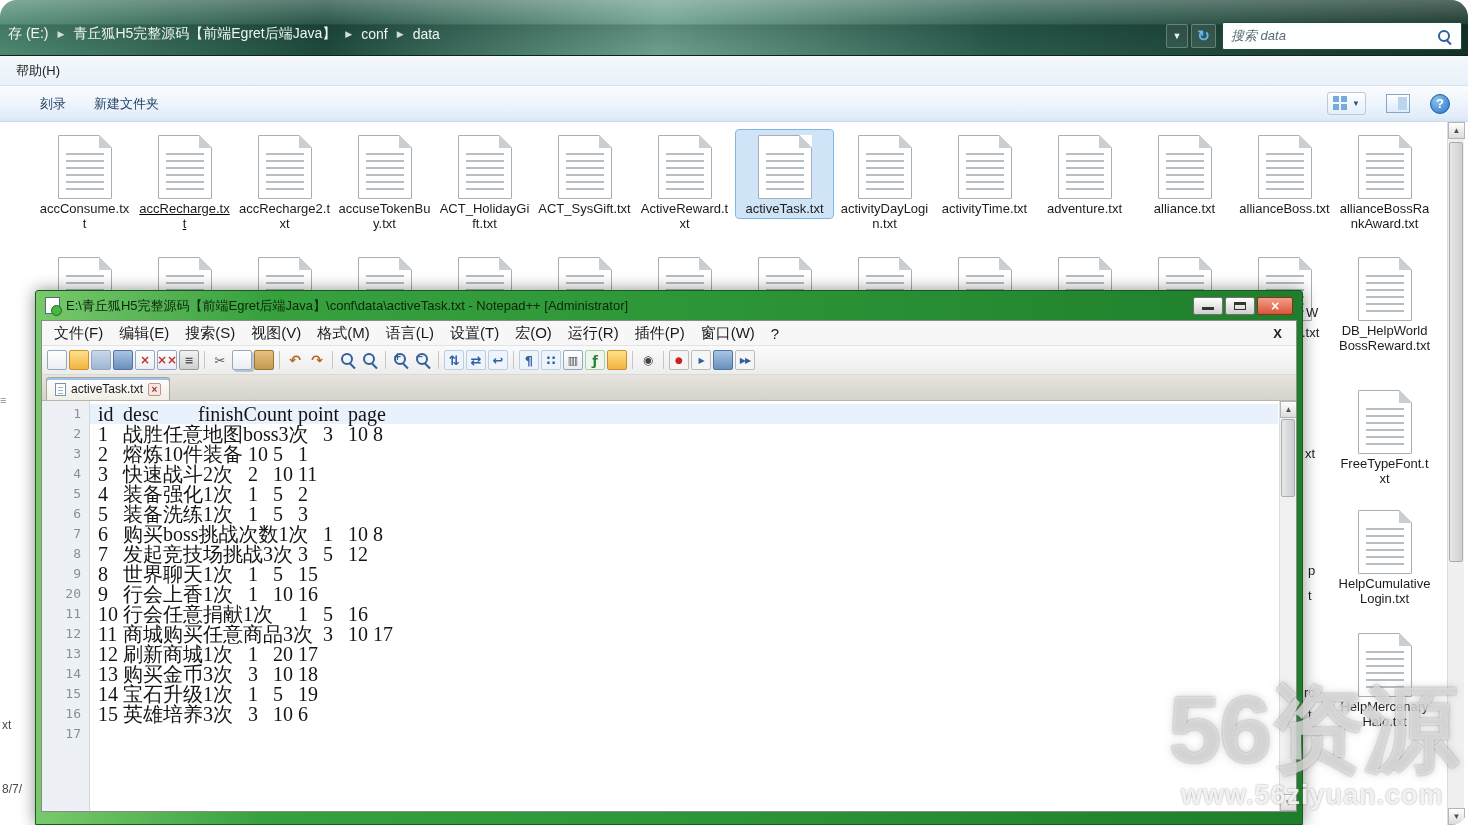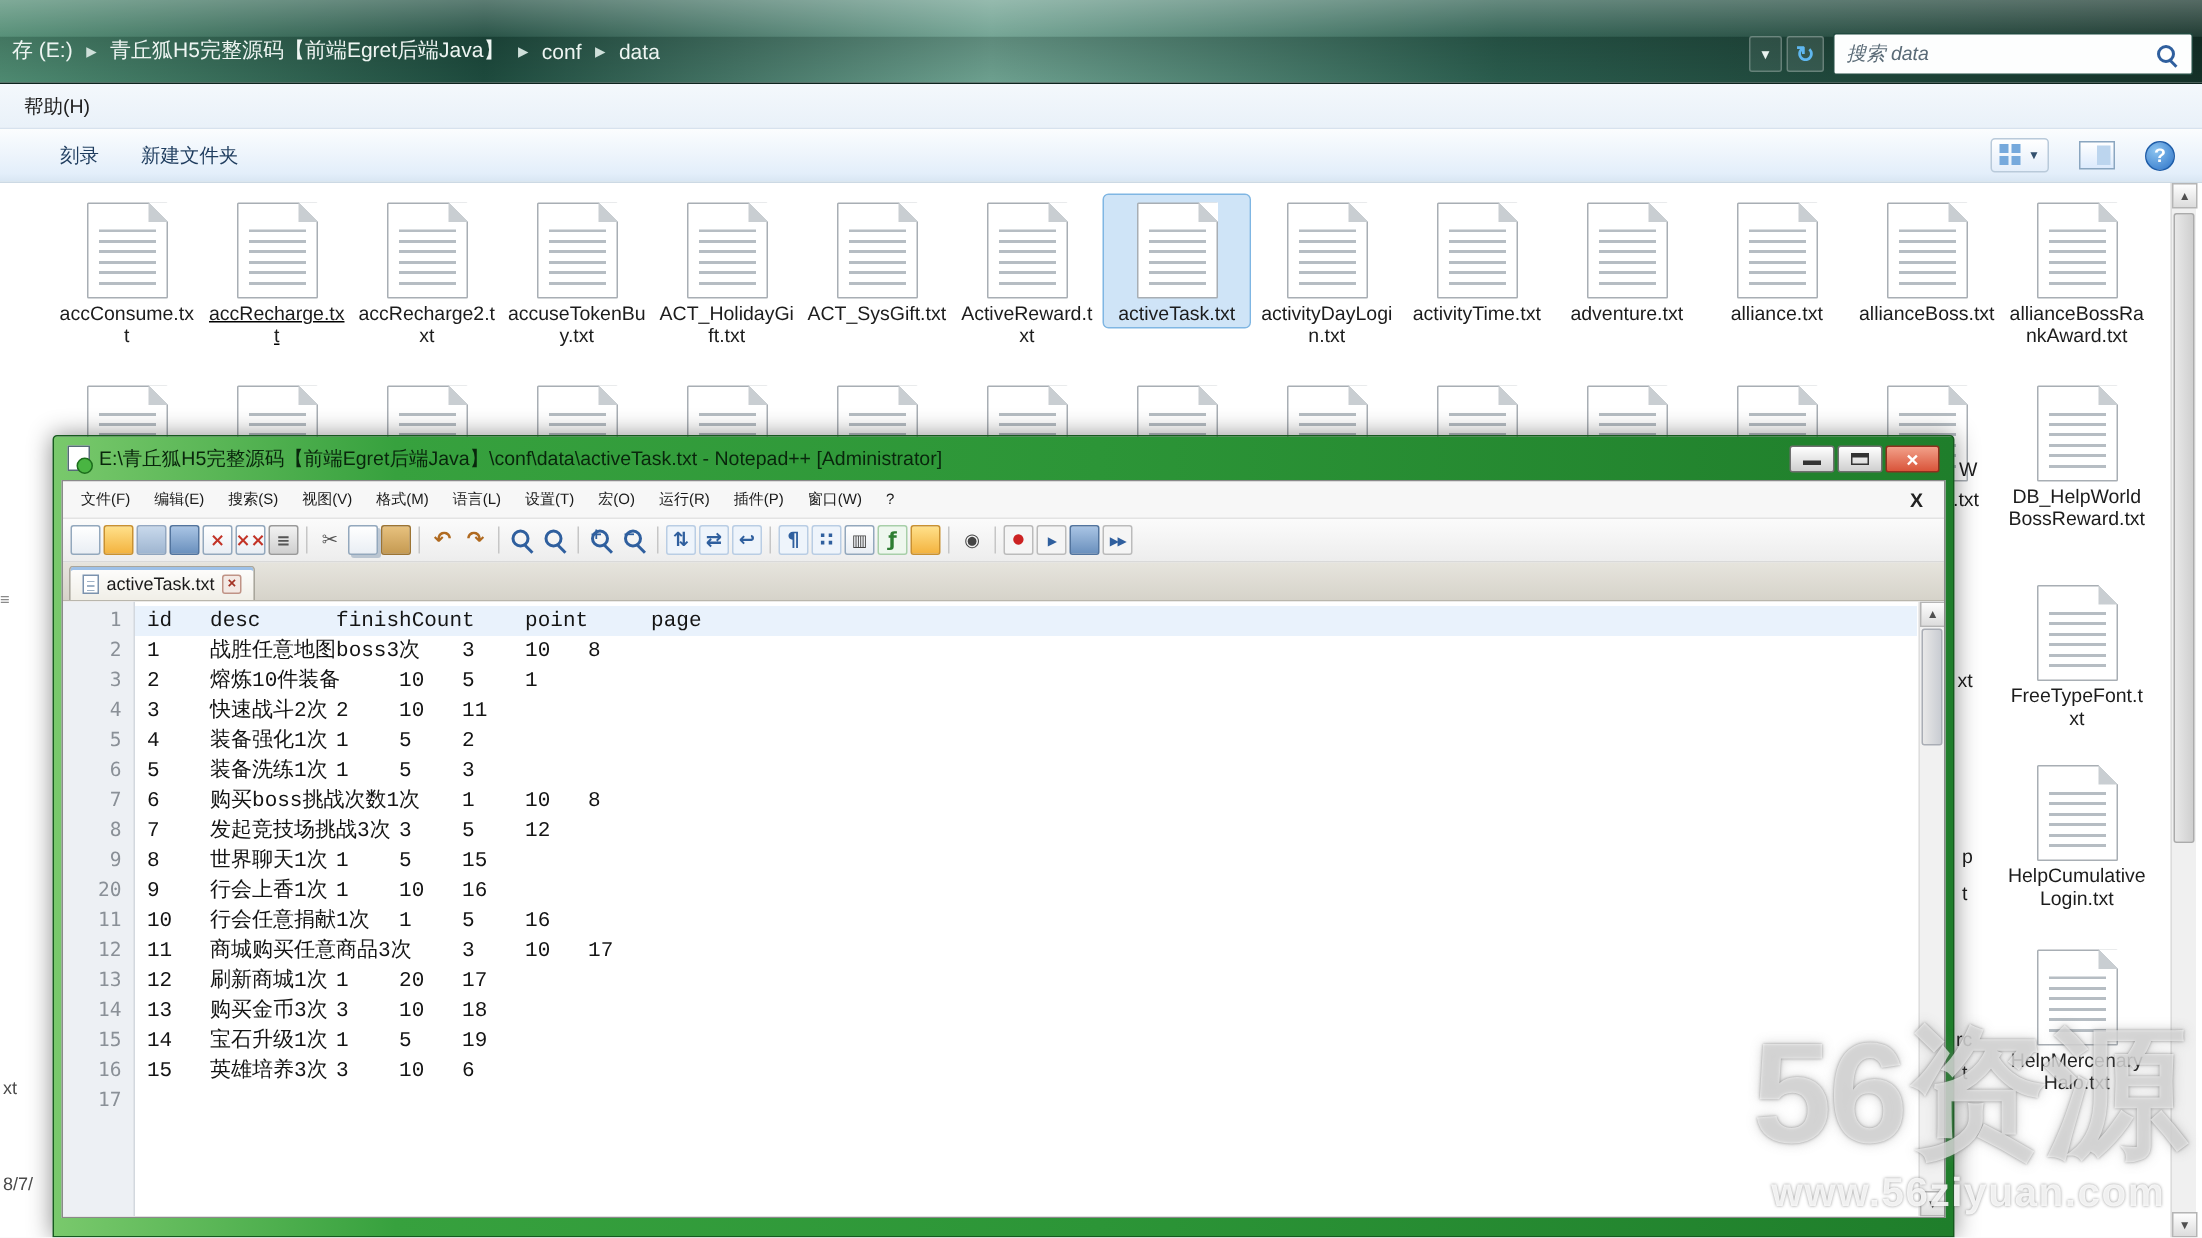--- a/index.html
+++ b/index.html
@@ -1,17 +1,17 @@
 <!DOCTYPE html>
 <html><head>
 <meta charset="utf-8">
 <style>
   * { margin:0; padding:0; box-sizing:border-box; }
   body { font-family:"Liberation Sans", sans-serif; }
-  .screen { position:relative; width:1468px; height:825px; overflow:hidden; background:#fff; }
+  .screen { position:relative; width:1468px; height:825px; overflow:hidden; background:#fff;border-radius:17px; }
 
   
   .topbar { position:absolute; left:0; top:0; width:100%; height:56px;
     background:
       linear-gradient(180deg, rgba(255,255,255,.28) 0%, rgba(255,255,255,.06) 44%, rgba(0,0,0,.14) 45%, rgba(255,255,255,0) 100%),
       linear-gradient(90deg,#4e8a71 0%,#1d4a3d 22%,#6da08f 45%,#2a5c4d 68%,#143128 100%);
     border-bottom:1px solid #0d241e; }
   .breadcrumb { position:absolute; left:2px; top:20px; height:28px; display:flex; align-items:center; color:#eef5f2; font-size:14px; }
   .crumb { padding:3px 6px; white-space:nowrap; cursor:default; }
   .crumb-sep { font-size:9px; color:#cfe0da; padding:0 3px; }
@@ -74,21 +74,21 @@
   .npp-title-text { font-size:13px; color:#09260c; white-space:nowrap; overflow:hidden; flex:1; }
   .wbtns { display:flex; gap:2px; margin-left:8px; flex:none; }
   .wb { width:30px; height:18px; border:1px solid #6f6f6f; border-radius:2px; background:linear-gradient(#ffffff,#cfcfcf); position:relative; }
   .wb.min::after { content:""; position:absolute; left:8px; right:8px; bottom:4px; height:3px; background:#333; }
   .wb.max::after { content:""; position:absolute; left:8px; top:4px; right:8px; bottom:4px; border:1px solid #333; border-top-width:3px; }
   .wb.close { width:36px; background:linear-gradient(#f2a089,#d9543a); border-color:#8e2f1d; display:flex; align-items:center; justify-content:center; }
   .wb.close::after { content:"×"; color:#fff; font-weight:bold; font-size:14px; line-height:1; }
   .npp-body { flex:1; background:#f5f5f5; border:1px solid #8a8a8a; display:flex; flex-direction:column; min-height:0; }
   .npp-menubar { height:25px; background:#f7f7f7; display:flex; align-items:center; padding:0 4px; border-bottom:1px solid #e3e3e3; }
   .npp-menus { display:flex; align-items:center; }
-  .npp-mi { font-size:10px; color:#1a1a1a; padding:3px 8px; white-space:nowrap; }
+  .npp-mi { font-size:15px; color:#1a1a1a; padding:3px 8px; white-space:nowrap; }
   .doc-close { margin-left:auto; font-weight:bold; font-size:13px; color:#222; padding-right:10px; }
   .npp-toolbar { height:29px; display:flex; align-items:center; padding:2px 4px; background:linear-gradient(#fbfbfb,#ededed); border-bottom:1px solid #d9d9d9; }
   .tb-sep { width:1px; height:18px; background:#c6c6c6; margin:0 4px; }
   .tbi { position:relative; width:20px; height:20px; margin:1px; border:1px solid transparent; border-radius:2px; display:flex; align-items:center; justify-content:center;
     font-family:"DejaVu Sans", sans-serif; font-weight:bold; font-size:11px; color:#444; }
   .ic-new-file,.ic-copy,.ic-close,.ic-close-all,.ic-doc-map { background:linear-gradient(#ffffff,#e9eef4); border-color:#93a8bd; }
   .ic-copy { box-shadow:2px 2px 0 rgba(122,147,173,.45); }
   .ic-close,.ic-close-all { color:#c23327; font-size:12px; }
   .ic-open,.ic-folder-workspace { background:linear-gradient(#ffe08a,#f3b33f); border-color:#c99131; }
   .ic-save,.ic-save-all,.ic-save-macro { background:linear-gradient(#a9c4e4,#6a90bd); border-color:#52749e; }
@@ -109,21 +109,21 @@
   .tab-ic { width:11px; height:13px; background:#fff; border:1px solid #7b92ad; position:relative; }
   .tab-ic::after { content:""; position:absolute; left:2px; right:2px; top:3px; height:7px;
     background:repeating-linear-gradient(180deg,#9fb2c6 0 1px, transparent 1px 3px); }
   .tab-close { width:13px; height:13px; border-radius:2px; border:1px solid #c09386; color:#a43325; display:flex; align-items:center; justify-content:center;
     font-size:10px; font-weight:bold; background:#f3e9e4; }
   .npp-editor { flex:1; position:relative; background:#fff; overflow:hidden; min-height:0; }
   .gutter-bg { position:absolute; left:0; top:0; bottom:0; width:48px; background:#edf0f4; border-right:1px solid #d3d8de; }
   .ed-lines { position:absolute; left:0; top:3px; right:18px; }
   .ed-line { display:flex; height:20px; line-height:20px; }
   .ln { flex:0 0 48px; text-align:right; padding-right:9px; font-family:"DejaVu Sans Mono", monospace; font-size:13px; color:#8a9097; }
-  .lt { flex:1; font-family:Liberation Mono, monospace; font-size:14px; color:#141414; white-space:pre; tab-size:5; -moz-tab-size:5; padding-left:8px; }
+  .lt { flex:1; font-family:Liberation Serif, serif; font-size:20px; color:#141414; white-space:pre; tab-size:5; -moz-tab-size:5; padding-left:8px; }
   .ed-line.cur .lt { background:#e9f2fc; }
   .ed-scroll { position:absolute; right:0; top:0; bottom:0; width:17px; background:#f1f1f1; border-left:1px solid #dedede; }
   .ed-thumb { position:absolute; left:1px; right:1px; top:18px; height:78px; background:linear-gradient(90deg,#e8e8e8,#c9ccd2); border:1px solid #a9adb5; border-radius:2px; }
 
   
   .watermark { position:absolute; right:12px; bottom:14px; z-index:60; text-align:center; pointer-events:none; }
   .wm-t { font-size:95px; font-weight:900; line-height:1.05; color:rgba(255,255,255,.62);
     text-shadow:0 0 2px rgba(90,90,90,.6), 0 0 8px rgba(120,120,120,.35); letter-spacing:-2px; }
   .wm-u { font-size:27px; font-weight:bold; color:rgba(255,255,255,.85); text-shadow:0 0 2px rgba(90,90,90,.65); letter-spacing:1px; }
 </style>

